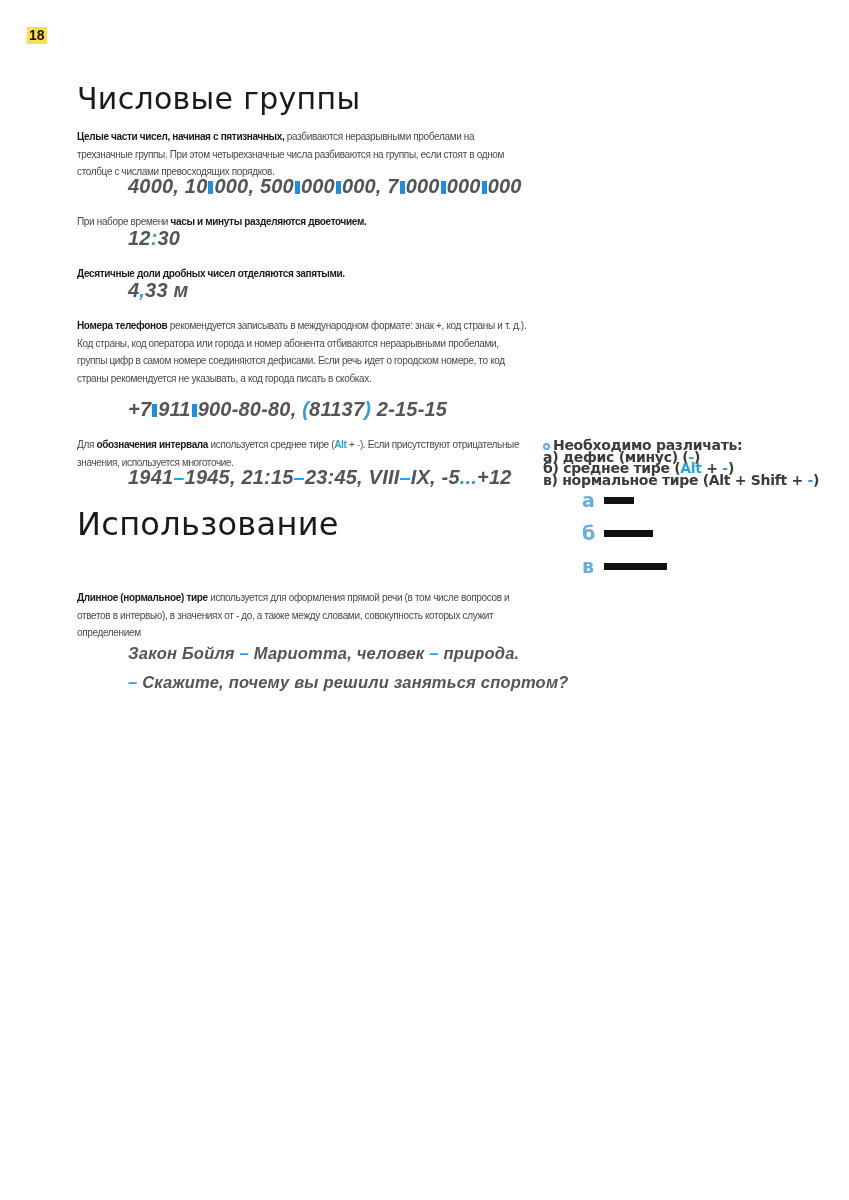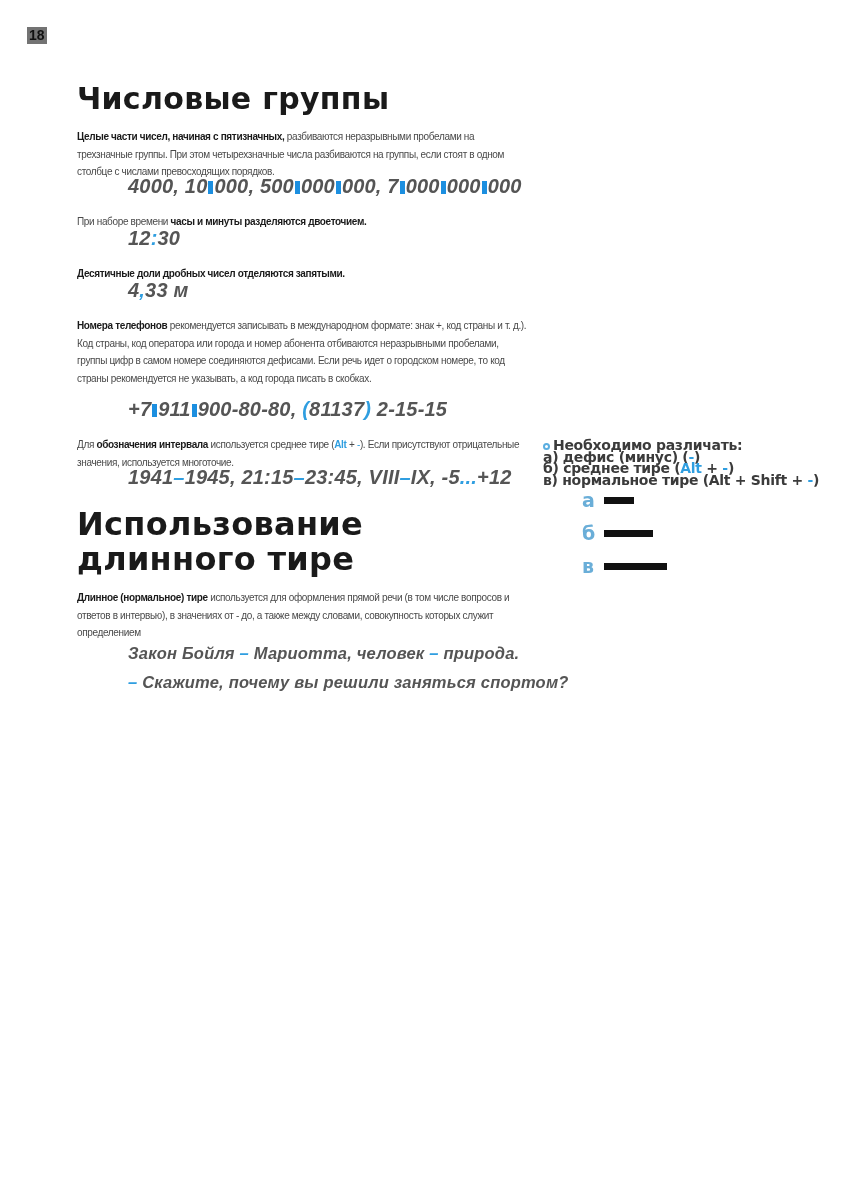--- a/index.html
+++ b/index.html
@@ -1,21 +1,21 @@
 <!DOCTYPE html>
 <html><head>
 <meta charset="utf-8">
 <style>
   html, body { margin: 0; padding: 0; background: #ffffff; }
   body { width: 849px; height: 1200px; position: relative; overflow: hidden;
          font-family: "Liberation Sans", "DejaVu Sans", sans-serif; color: #2a2a2a; }
-  .page-num { position: absolute; left: 27px; top: 27px; background: #737373; color: #111;
+  .page-num { position: absolute; left: 27px; top: 27px; background: #fde047; color: #111;
               font-weight: bold; font-size: 14px; line-height: 17px; padding: 0 2px; }
   h1 { position: absolute; left: 77px; margin: 0; font-family: "DejaVu Sans", sans-serif;
-       font-weight: bold; color: #1a1a1a; letter-spacing: 0.3px; }
+       font-weight: normal; color: #1a1a1a; letter-spacing: 0.3px; }
   .h1-a { top: 82px; font-size: 30px; line-height: 34px; }
   .h1-b { top: 507px; font-size: 32px; line-height: 35px; }
   .para { position: absolute; left: 77px; width: 452px; font-size: 10px; line-height: 17.5px;
           color: #4a4a4a; letter-spacing: -0.35px; font-family: Liberation Sans, sans-serif; }
   .para b { color: #1a1a1a; }
   .ex { position: absolute; left: 128px; font-style: italic; font-weight: bold; color: #555555;
         font-size: 20px; line-height: 19px; letter-spacing: 0.2px; white-space: nowrap; }
   .ex.big { font-size: 16.5px; }
   .blue { color: #2f9ee0; }
   .nbsp-mark { display: inline-block; width: 5px; height: 13px; background: #1c8fe0;
@@ -88,21 +88,20 @@
   <span class="dash-letter">б</span>
   <span class="dash-bar" style="width:49px;"></span>
 </div>
 <div class="dash-row" style="top:556px;">
   <span class="dash-letter">в</span>
   <span class="dash-bar" style="width:63px;"></span>
 </div>
 
 <h1 class="h1-b">
   <span>Использование</span><br>
-  <span>длинного тире</span>
 </h1>
 
 <div class="para" style="top:589px;">
   <b>Длинное (нормальное) тире</b><span> используется для оформления прямой речи (в том числе вопросов и ответов в интервью), в значениях от - до, а также между словами, совокупность которых служит определением</span>
 </div>
 
 <div class="ex big" style="top:644px;">
   <span>Закон Бойля </span><span class="blue">–</span><span> Мариотта, человек </span><span class="blue">–</span><span> природа.</span>
 </div>
 

